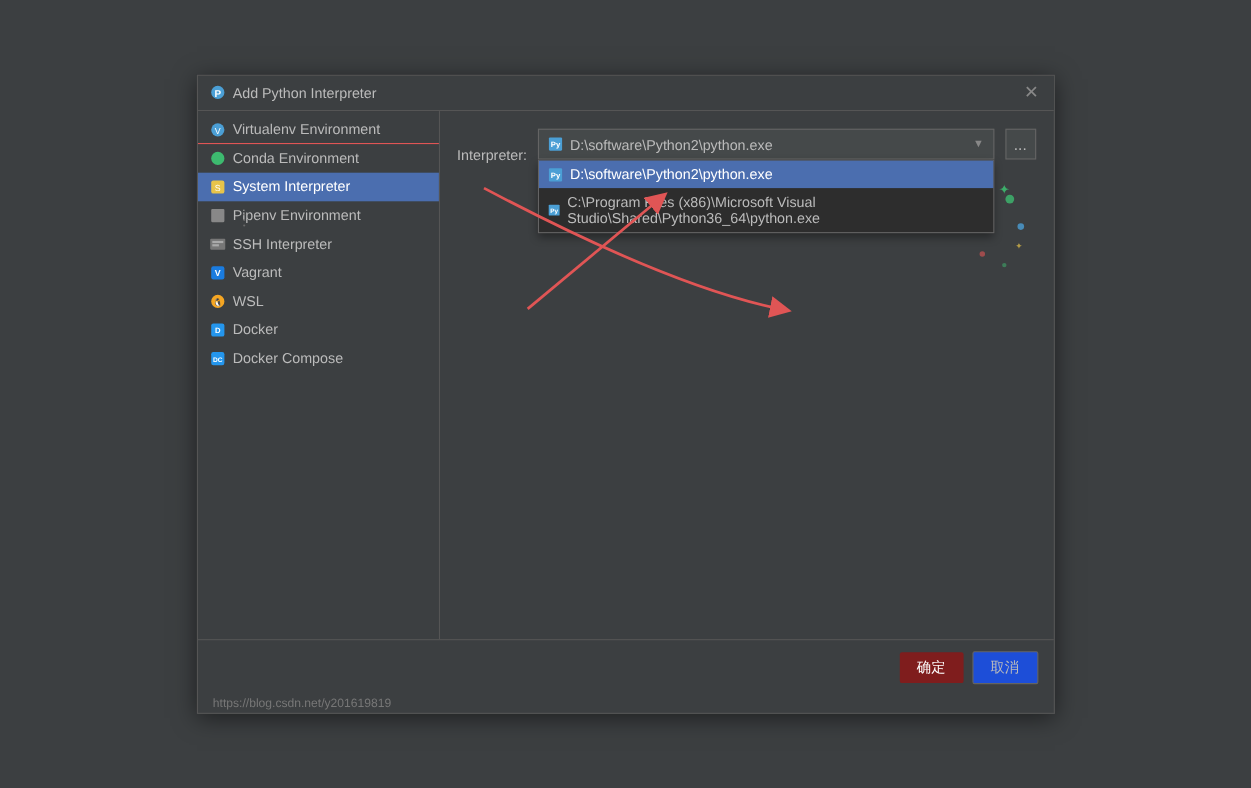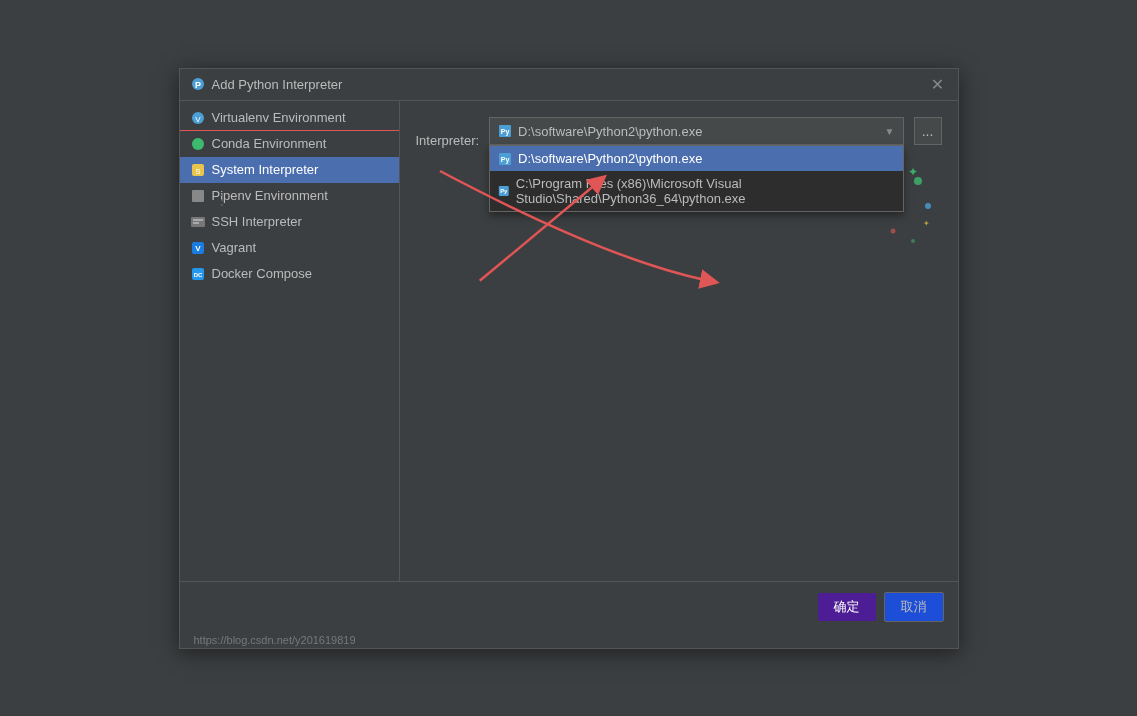--- a/index.html
+++ b/index.html
@@ -245,21 +245,21 @@
 
     .btn {
       padding: 5px 16px;
       font-size: 13px;
       cursor: pointer;
       border: none;
       border-radius: 2px;
     }
 
     .btn-confirm {
-      background: #4c1d95;
+      background: #7f1d1d;
       color: #ffffff;
     }
 
     .btn-cancel {
       background: #1d4ed8;
       color: #bbbbbb;
       border: 1px solid #646464;
     }
   </style>
 </head>
@@ -328,20 +328,38 @@
         <span>SSH Interpreter</span>
       </div>
       <div class="sidebar-item">
         <div class="sidebar-icon">
           <svg width="14" height="14" viewBox="0 0 14 14">
             <rect x="1" y="1" width="12" height="12" rx="2" fill="#1a7ce0"></rect>
             <text x="7" y="10" text-anchor="middle" fill="white" font-size="8" font-weight="bold">V</text>
           </svg>
         </div>
         <span>Vagrant</span>
+      </div>
+      <div class="sidebar-item">
+        <div class="sidebar-icon">
+          <svg width="14" height="14" viewBox="0 0 14 14">
+            <circle cx="7" cy="7" r="6" fill="#f5a623"></circle>
+            <text x="7" y="10" text-anchor="middle" fill="white" font-size="7" font-weight="bold">🐧</text>
+          </svg>
+        </div>
+        <span>WSL</span>
+      </div>
+      <div class="sidebar-item">
+        <div class="sidebar-icon">
+          <svg width="14" height="14" viewBox="0 0 14 14">
+            <rect x="1" y="1" width="12" height="12" rx="2" fill="#2496ed"></rect>
+            <text x="7" y="10" text-anchor="middle" fill="white" font-size="7" font-weight="bold">D</text>
+          </svg>
+        </div>
+        <span>Docker</span>
       </div>
       <div class="sidebar-item">
         <div class="sidebar-icon">
           <svg width="14" height="14" viewBox="0 0 14 14">
             <rect x="1" y="1" width="12" height="12" rx="2" fill="#2496ed"></rect>
             <text x="7" y="10" text-anchor="middle" fill="white" font-size="6" font-weight="bold">DC</text>
           </svg>
         </div>
         <span>Docker Compose</span>
       </div>

